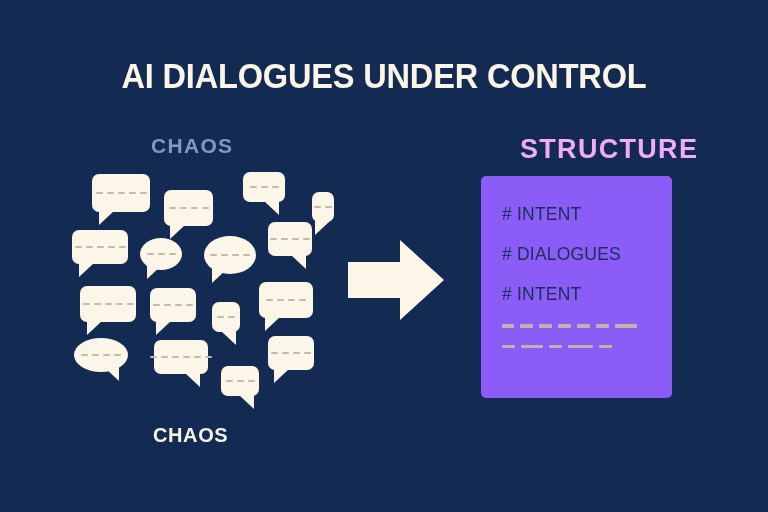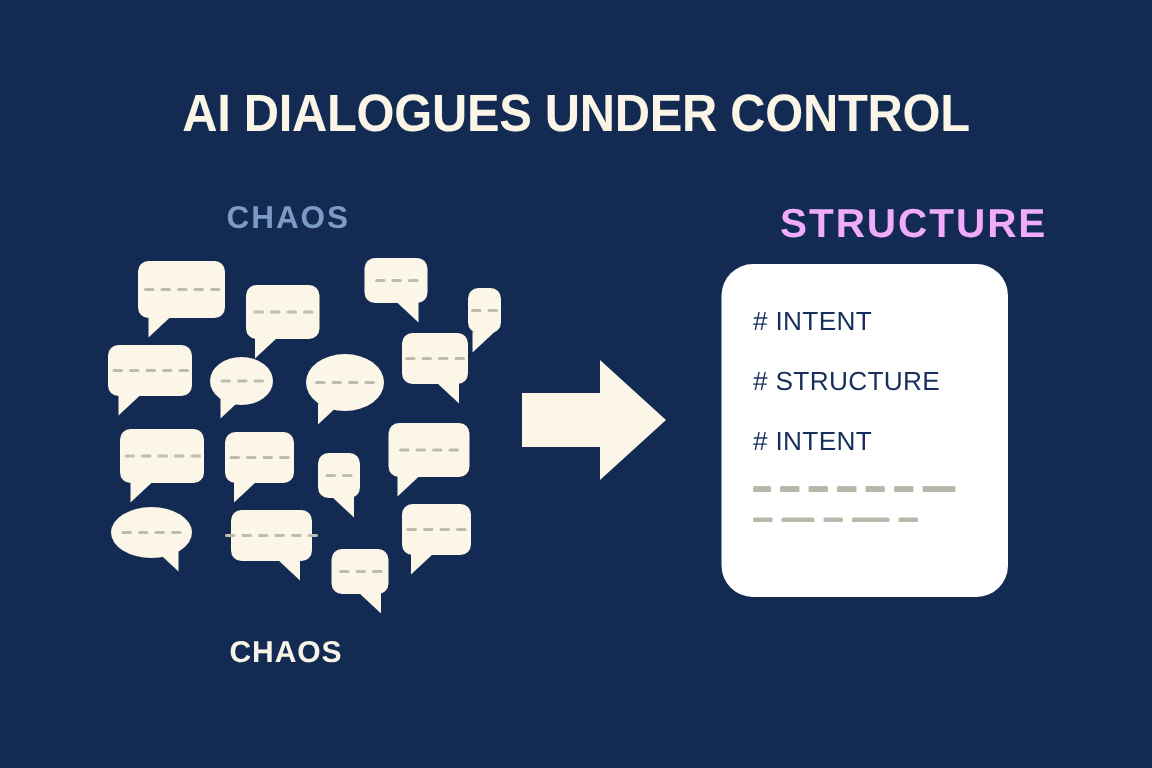--- a/index.html
+++ b/index.html
@@ -130,22 +130,22 @@
     height: 84px;
   }
 
   
   #structure-card {
     position: absolute;
     left: 481px;
     top: 176px;
     width: 191px;
     height: 222px;
-    background: #ffffff;
-    border-radius: 21px;
+    background: #8b5cf6;
+    border-radius: 5px;
     box-sizing: border-box;
     padding: 28px 0 0 21px;
   }
   .card-line {
     color: #17305B;
     font-size: 17.5px;
     font-weight: normal;
     letter-spacing: 0.2px;
     margin-bottom: 19px;
     white-space: nowrap;
@@ -321,21 +321,21 @@
     </div>
 
   <div id="arrow">
     <svg viewBox="0 0 96 84" width="96" height="84" aria-hidden="true">
       <path d="M0 24 L52 24 L52 2 L96 42 L52 82 L52 60 L0 60 Z" fill="#FBF6E8"></path>
     </svg>
   </div>
 
   <div id="structure-card">
     <div class="card-line"># INTENT</div>
-    <div class="card-line"># STRUCTURE</div>
+    <div class="card-line"># DIALOGUES</div>
     <div class="card-line"># INTENT</div>
     <div id="card-dashes">
         <div class="card-dashrow">
           <b style="width: 12px;"></b>
           <b style="width: 13px;"></b>
           <b style="width: 13px;"></b>
           <b style="width: 13px;"></b>
           <b style="width: 13px;"></b>
           <b style="width: 13px;"></b>
           <b style="width: 22px;"></b>

